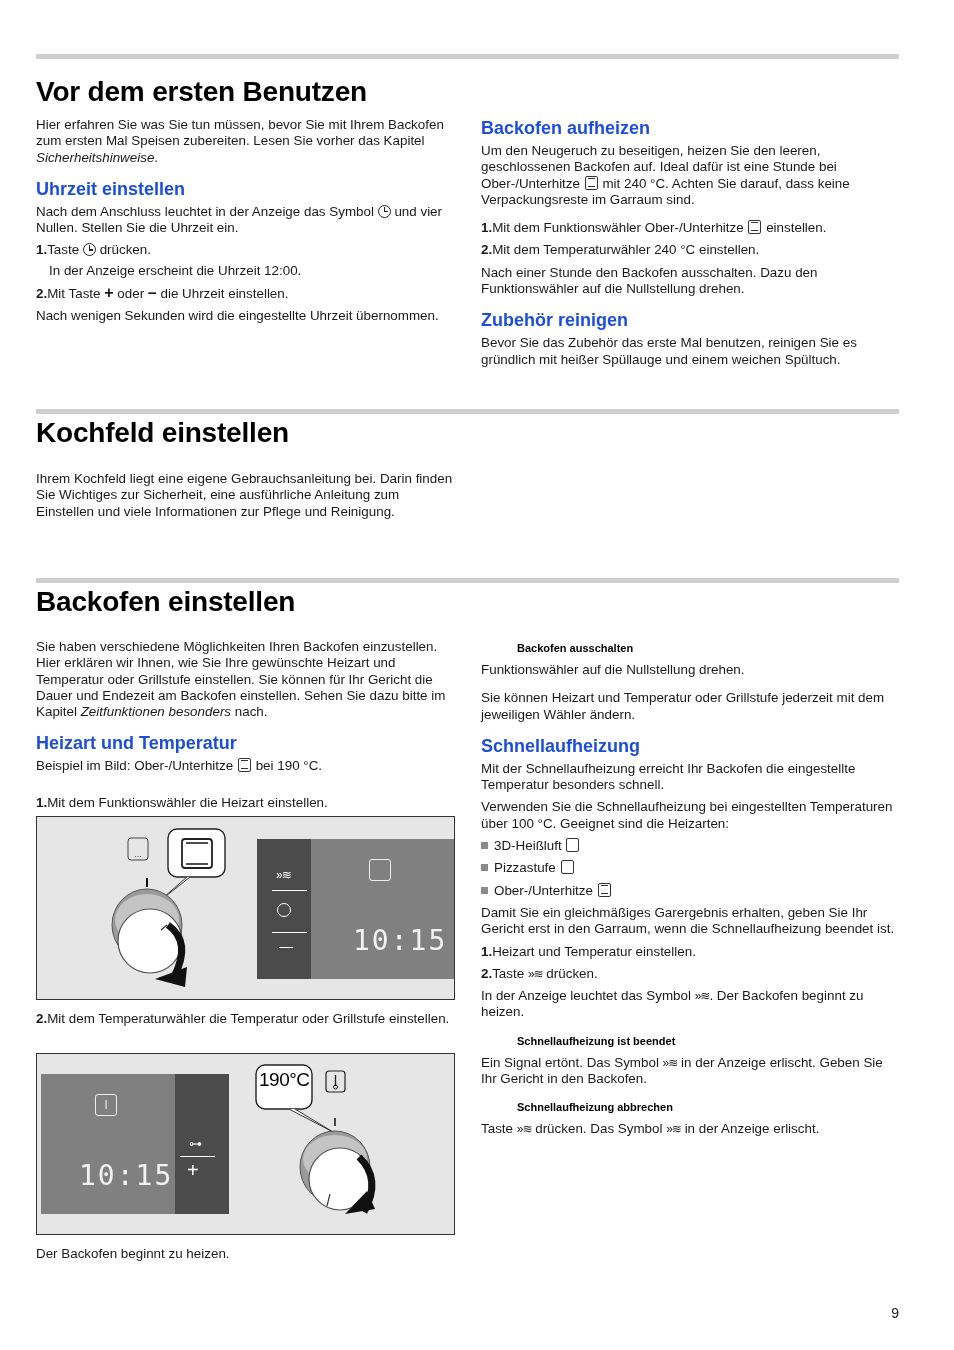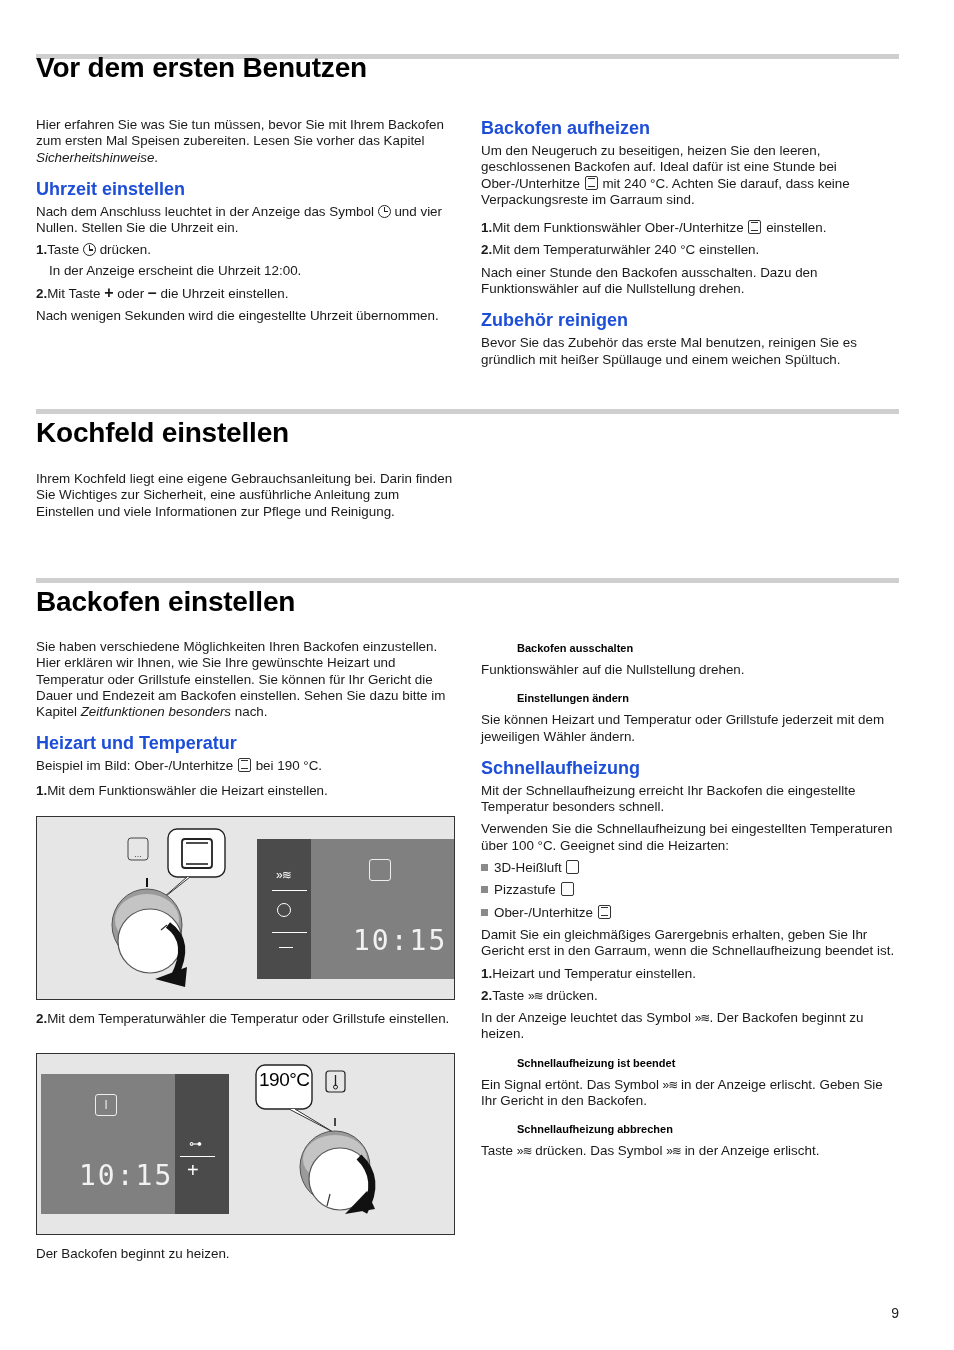--- a/index.html
+++ b/index.html
@@ -28,21 +28,21 @@
   .fig { position: absolute; left: 36px; width: 419px; border: 1.2px solid #333; background: #e6e6e6; overflow: hidden; }
   .panel-dark { position: absolute; background: #4b4b4b; }
   .panel-mid { position: absolute; background: #808080; }
   .seg { position: absolute; color: #f2f2f2; font-family: "DejaVu Sans Mono", monospace; font-size: 28px; letter-spacing: 2px; font-weight: normal; }
   .pagenum { position: absolute; right: 55px; top: 1305px; font-size: 14px; color: #222; }
 </style>
 </head>
 <body>
 
 <div class="rule" style="top:54px"></div>
-<div class="h1" style="top:52px">Vor dem ersten Benutzen</div>
+<div class="h1" style="top:76px">Vor dem ersten Benutzen</div>
 
 <div class="col" style="left:36px; top:117px;">
   <p class="gap"><span>Hier erfahren Sie was Sie tun müssen, bevor Sie mit Ihrem Backofen zum ersten Mal Speisen zubereiten. Lesen Sie vorher das Kapitel </span><i>Sicherheitshinweise</i><span>.</span></p>
   <div class="h2">Uhrzeit einstellen</div>
   <p><span>Nach dem Anschluss leuchtet in der Anzeige das Symbol </span><span class="clock"></span><span> und vier Nullen. Stellen Sie die Uhrzeit ein.</span></p>
   <div class="step">
     <span class="num">1.</span><span>Taste </span><span class="clock"></span><span> drücken.</span>
     <div class="indent" style="margin-top:4px">In der Anzeige erscheint die Uhrzeit 12:00.</div>
   </div>
   <div class="step">
@@ -66,21 +66,21 @@
 <div class="col" style="left:36px; top:471px;">
   <p>Ihrem Kochfeld liegt eine eigene Gebrauchsanleitung bei. Darin finden Sie Wichtiges zur Sicherheit, eine ausführliche Anleitung zum Einstellen und viele Informationen zur Pflege und Reinigung.</p>
 </div>
 
 <div class="rule" style="top:578px"></div>
 <div class="h1" style="top:586px">Backofen einstellen</div>
 
 <div class="col" style="left:36px; top:639px;">
   <p class="gap"><span>Sie haben verschiedene Möglichkeiten Ihren Backofen einzustellen. Hier erklären wir Ihnen, wie Sie Ihre gewünschte Heizart und Temperatur oder Grillstufe einstellen. Sie können für Ihr Gericht die Dauer und Endezeit am Backofen einstellen. Sehen Sie dazu bitte im Kapitel </span><i>Zeitfunktionen besonders</i><span> nach.</span></p>
   <div class="h2">Heizart und Temperatur</div>
-  <p style="margin-bottom:8px"><span>Beispiel im Bild: Ober-/Unterhitze </span><span class="ico-box oberunter"></span><span> bei 190 °C.</span></p>
+  <p style="margin-bottom:20px"><span>Beispiel im Bild: Ober-/Unterhitze </span><span class="ico-box oberunter"></span><span> bei 190 °C.</span></p>
   <div class="step"><span class="num">1.</span><span>Mit dem Funktionswähler die Heizart einstellen.</span></div>
 </div>
 
 <div class="fig" style="top:816px; height:184px;">
   <svg width="419" height="184" style="position:absolute;left:0;top:0">
     <rect x="91" y="21" width="20" height="22" rx="3" fill="#e6e6e6" stroke="#444" stroke-width="1"></rect>
     <text x="101" y="40" font-size="9" text-anchor="middle" fill="#444">...</text>
     <rect x="131" y="12" width="57" height="48" rx="9" fill="#fff" stroke="#222" stroke-width="1.4"></rect>
     <rect x="145" y="22" width="30" height="29" rx="3" fill="#fff" stroke="#222" stroke-width="1.8"></rect>
     <line x1="149" y1="26" x2="171" y2="26" stroke="#222" stroke-width="1.6"></line>
@@ -138,21 +138,20 @@
   <div style="position:absolute;left:222px;top:18px;font-size:19px;font-weight:normal;color:#000;letter-spacing:-0.5px">190°C</div>
 </div>
 
 <div class="col" style="left:36px; top:1246px;">
   <p>Der Backofen beginnt zu heizen.</p>
 </div>
 
 <div class="col" style="left:481px; top:640px;">
   <div class="h3">Backofen ausschalten</div>
   <p class="gap">Funktionswähler auf die Nullstellung drehen.</p>
-  <div class="h3">Einstellungen ändern</div>
   <p class="gap">Sie können Heizart und Temperatur oder Grillstufe jederzeit mit dem jeweiligen Wähler ändern.</p>
 
   <div class="h2">Schnellaufheizung</div>
   <p>Mit der Schnellaufheizung erreicht Ihr Backofen die eingestellte Temperatur besonders schnell.</p>
   <p>Verwenden Sie die Schnellaufheizung bei eingestellten Temperaturen über 100 °C. Geeignet sind die Heizarten:</p>
   <div class="bul"><span class="sq"></span><span>3D-Heißluft</span> <span class="ico-box"></span></div>
   <div class="bul"><span class="sq"></span><span>Pizzastufe</span> <span class="ico-box"></span></div>
   <div class="bul"><span class="sq"></span><span>Ober-/Unterhitze</span> <span class="ico-box oberunter"></span></div>
   <p>Damit Sie ein gleichmäßiges Garergebnis erhalten, geben Sie Ihr Gericht erst in den Garraum, wenn die Schnellaufheizung beendet ist.</p>
   <div class="step"><span class="num">1.</span><span>Heizart und Temperatur einstellen.</span></div>

